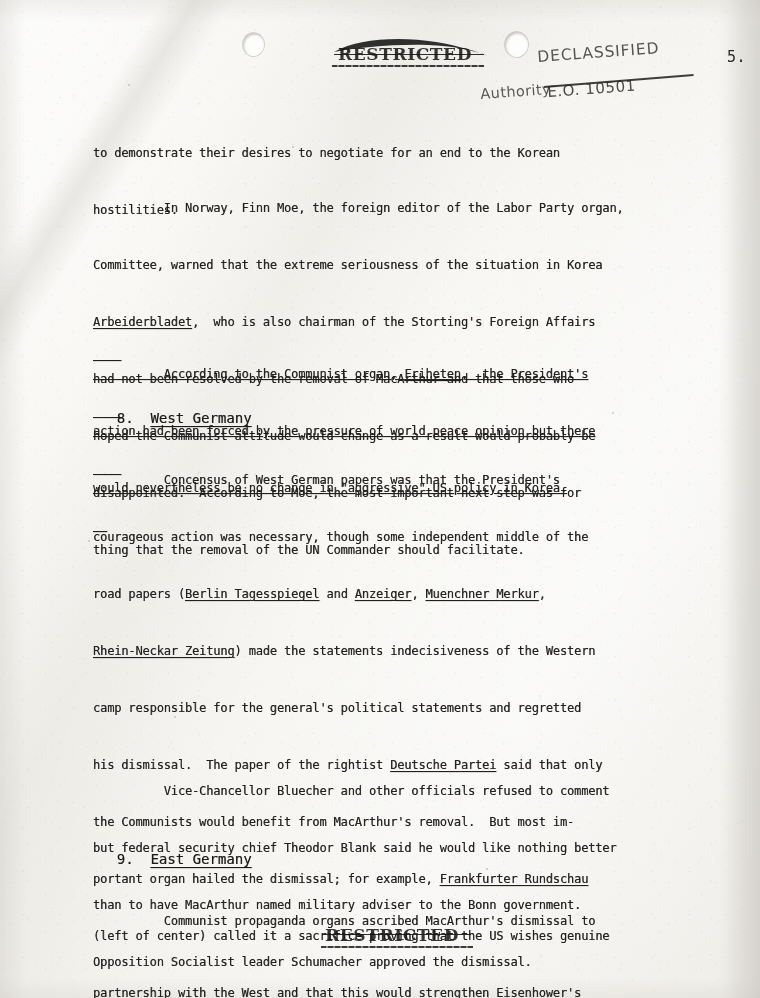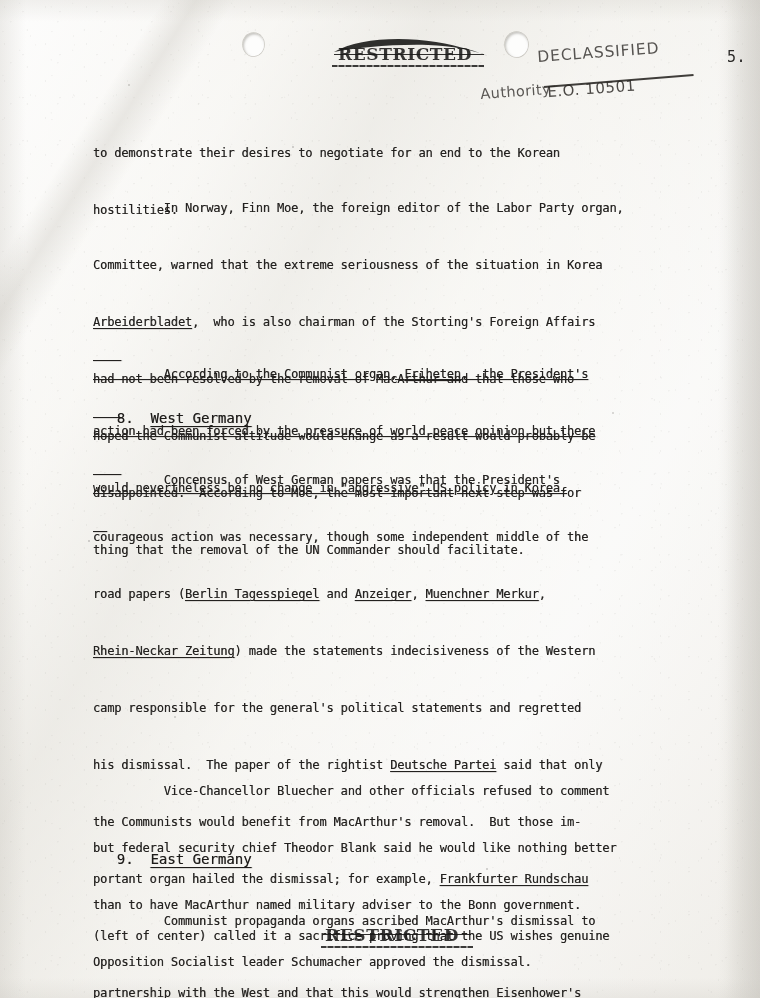--- a/index.html
+++ b/index.html
@@ -247,21 +247,21 @@
     <span class="num">8.</span><span>  </span><span class="ttl">West Germany</span>
   </div>
 
   <div class="typed para" style="top:433px;">
     <div>          Concensus of West German papers was that the President's</div>
     <div>courageous action was necessary, though some independent middle of the</div>
     <div><span>road papers (</span><span class="ul">Berlin Tagesspiegel</span><span> and </span><span class="ul">Anzeiger</span><span>, </span><span class="ul">Muenchner Merkur</span><span>,</span></div>
     <div><span class="ul">Rhein-Neckar Zeitung</span><span>) made the statements indecisiveness of the Western</span></div>
     <div>camp responsible for the general's political statements and regretted</div>
     <div><span>his dismissal.  The paper of the rightist </span><span class="ul">Deutsche Partei</span><span> said that only</span></div>
-    <div>the Communists would benefit from MacArthur's removal.  But those im-</div>
+    <div>the Communists would benefit from MacArthur's removal.  But most im-</div>
     <div><span>portant organ hailed the dismissal; for example, </span><span class="ul">Frankfurter Rundschau</span></div>
     <div>(left of center) called it a sacrifice proving that the US wishes genuine</div>
     <div>partnership with the West and that this would strengthen Eisenhower's</div>
     
     
     
     
     
     
   </div>

